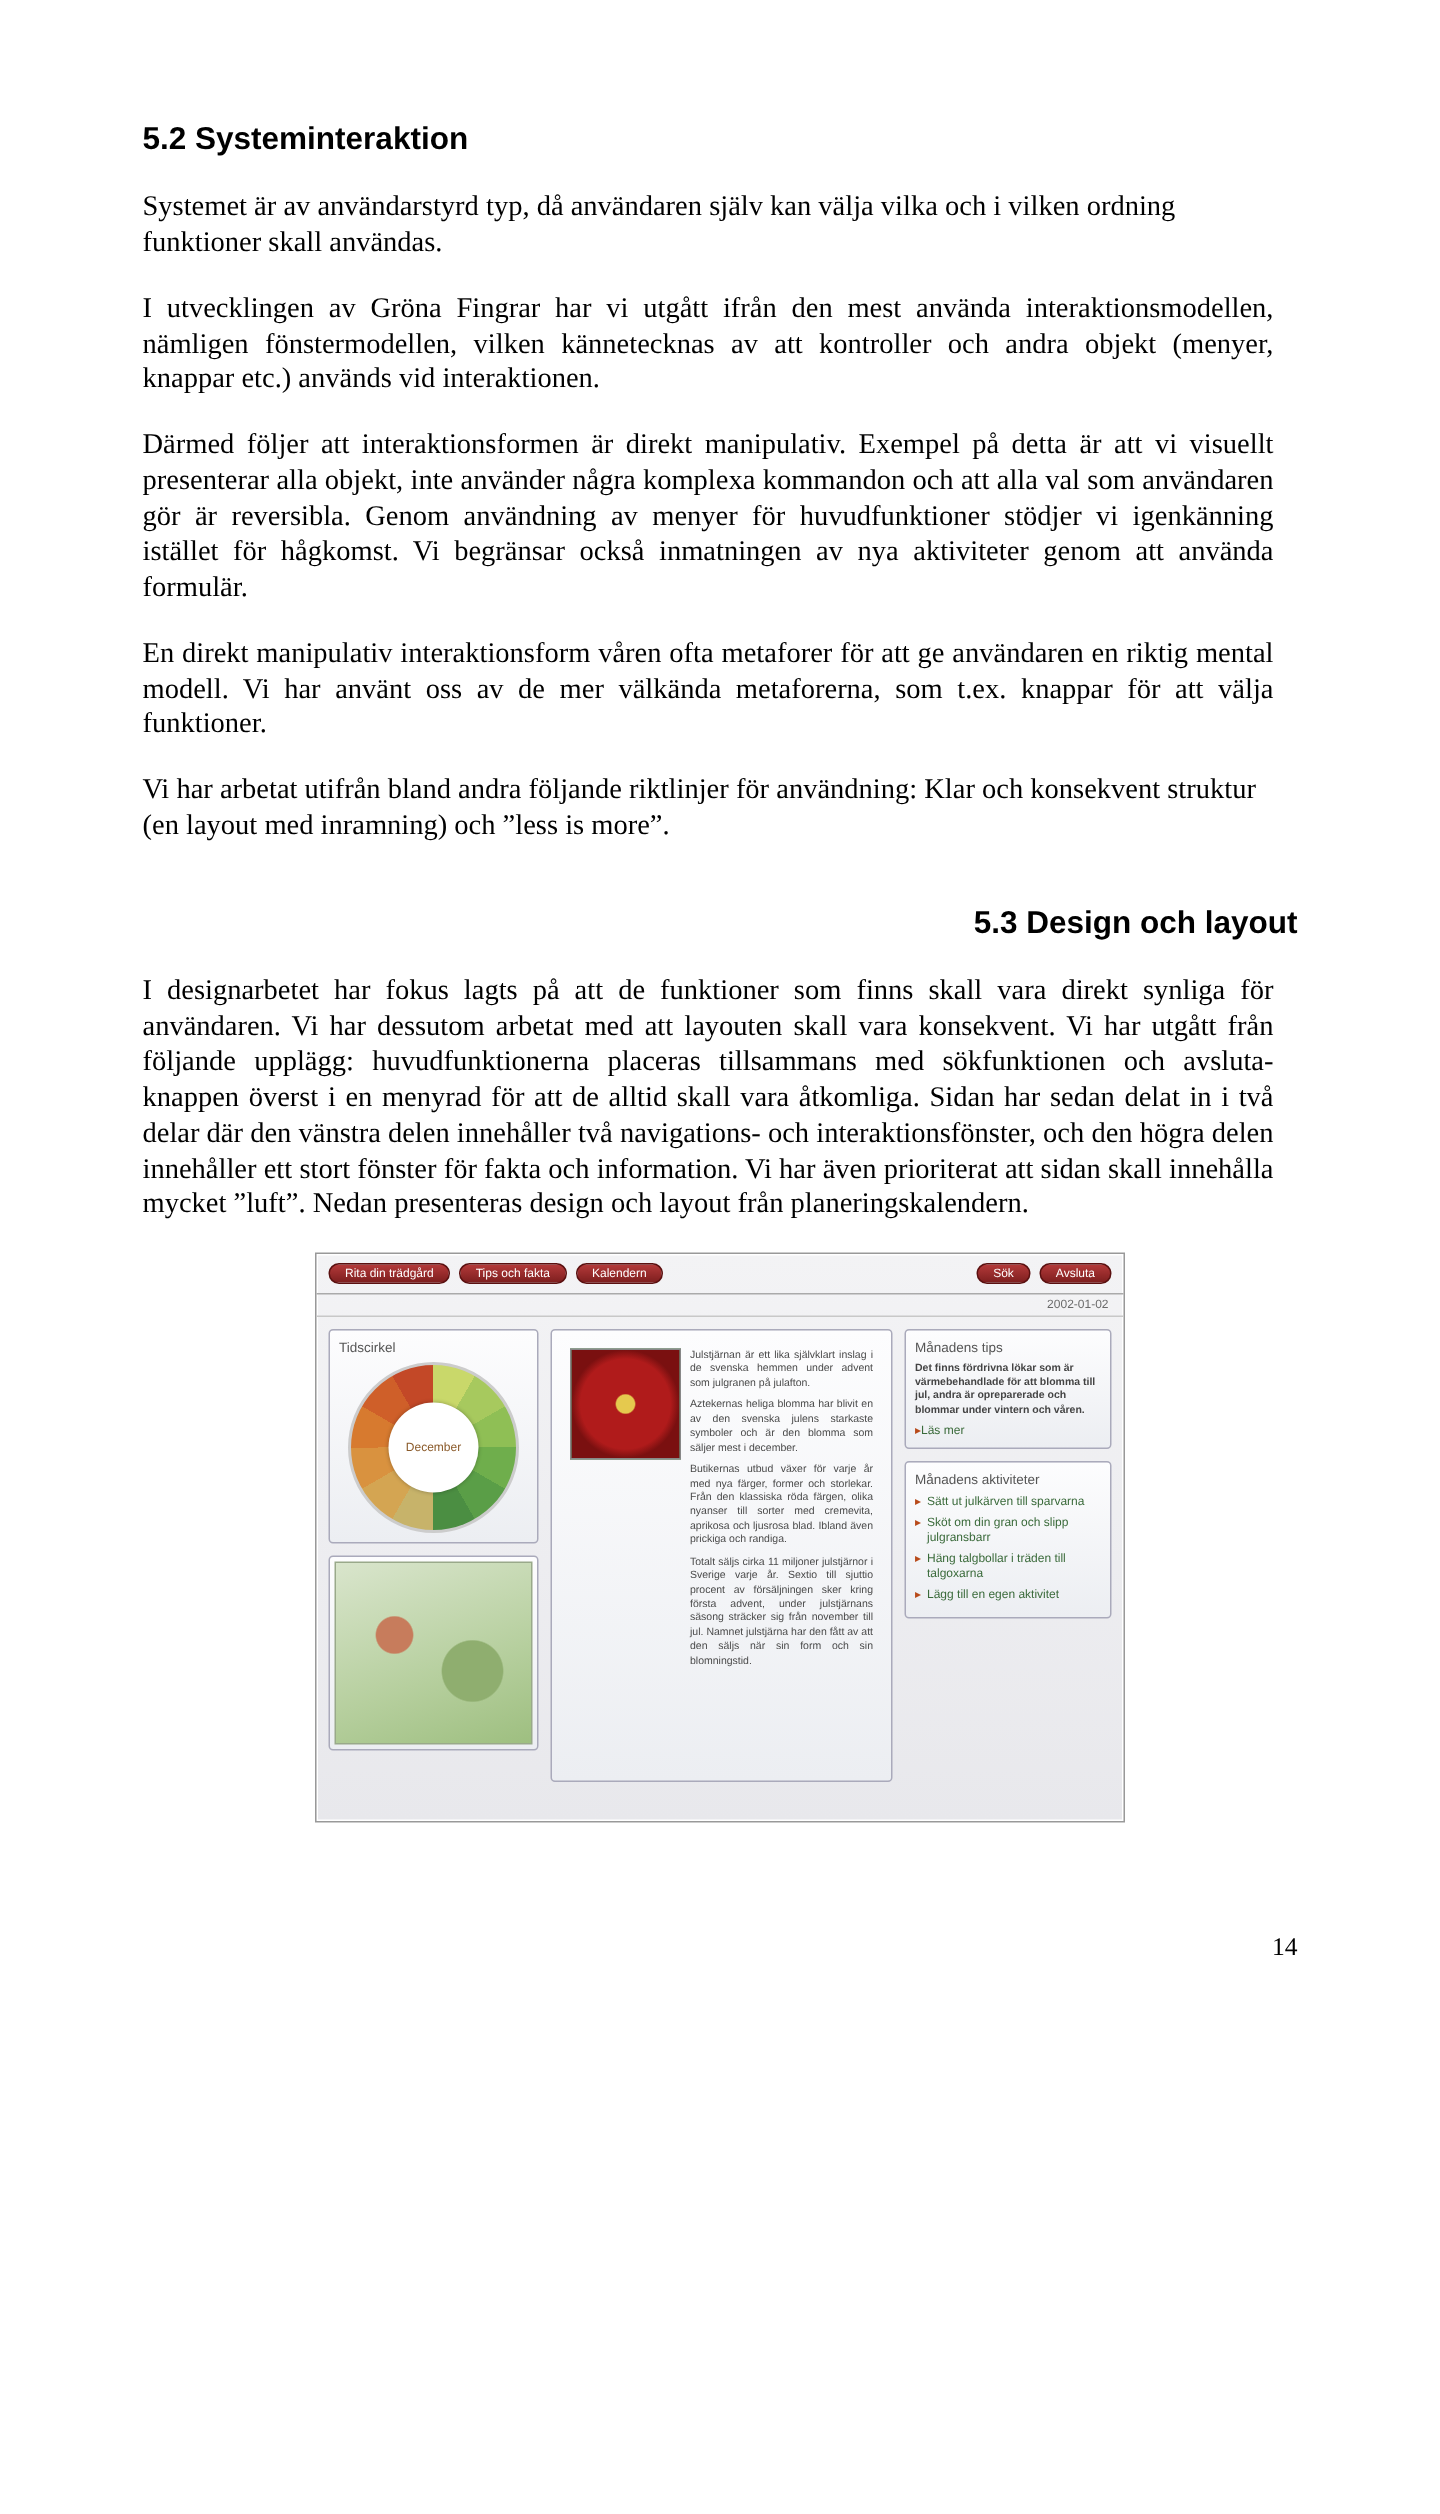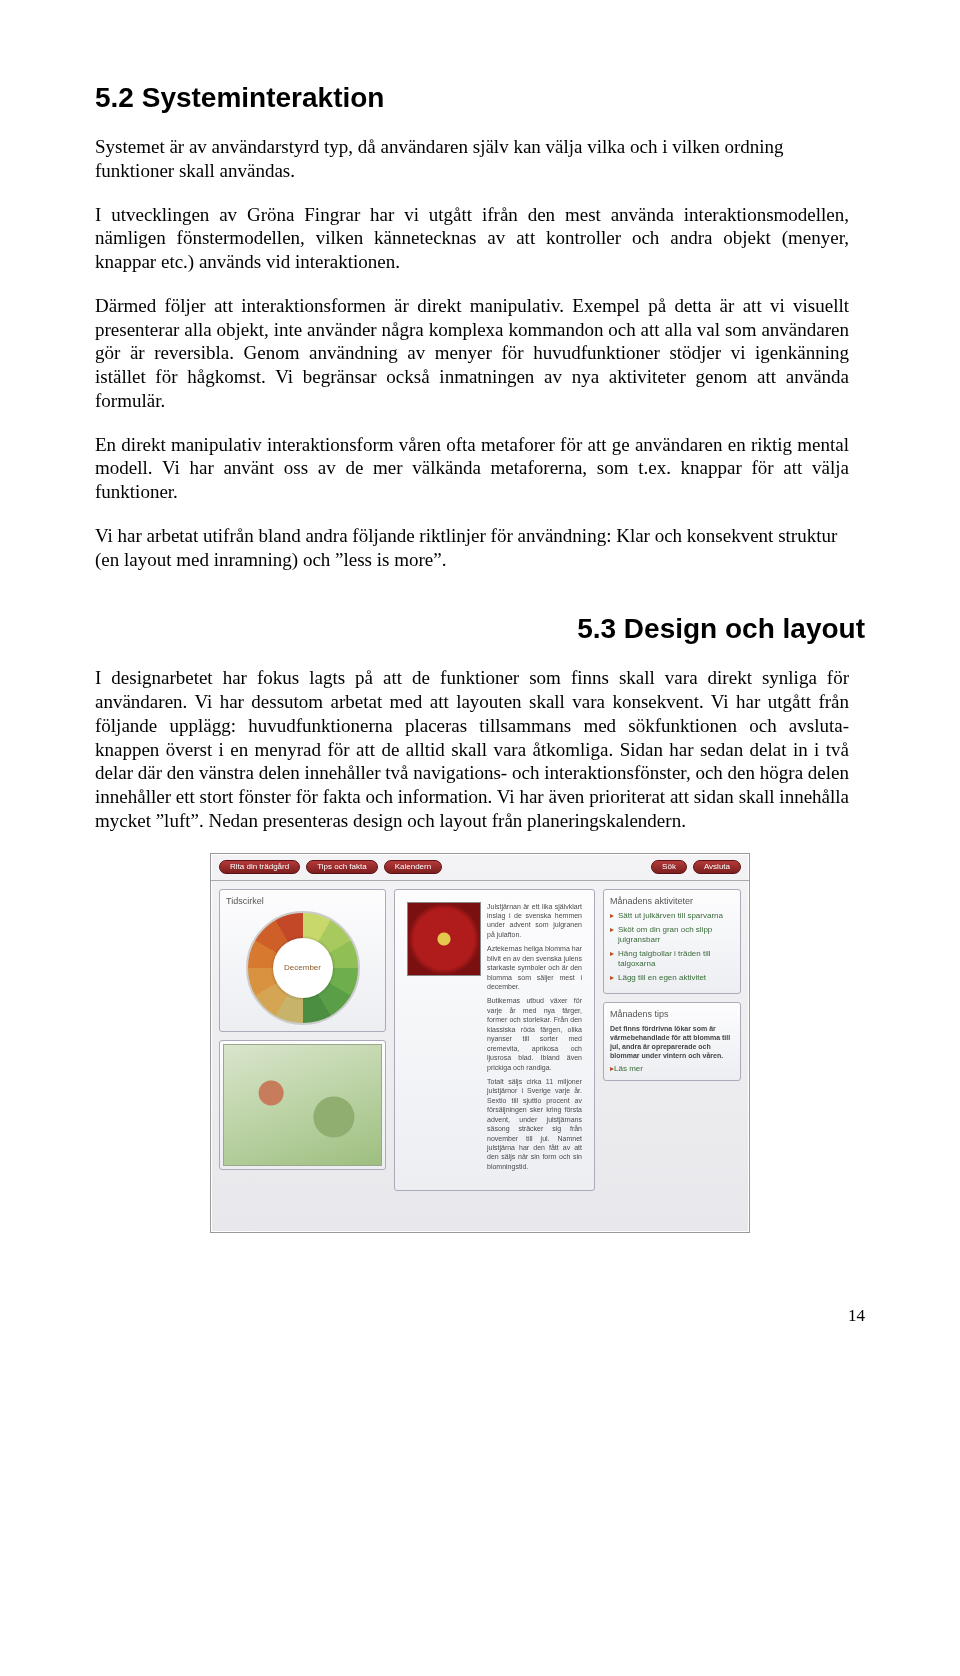--- a/index.html
+++ b/index.html
@@ -8,21 +8,21 @@
     color: #000;
     background: #fff;
     margin: 0;
     padding: 80px 95px 40px 95px;
     width: 960px;
     box-sizing: border-box;
     line-height: 1.25;
   }
   h2 {
     font-family: Verdana, Arial, sans-serif;
-    font-size: 28px;
+    font-size: 21px;
     font-weight: bold;
     margin: 0 0 20px 0;
   }
   p {
     margin: 0 16px 20px 0;
     text-align: justify;
   }
   .nojust { text-align: left; }
   .after-heading { margin-top: 0; }
   .gap { margin-top: 40px; text-align: right; }
@@ -70,21 +70,21 @@
     color: #6a6a6a;
     border-bottom: 1px solid #c8c8c8;
   }
   .body {
     display: flex;
     padding: 8px;
     gap: 8px;
     height: calc(100% - 60px);
     box-sizing: border-box;
   }
-  .leftcol { width: 167px; display:flex; flex-direction:column; gap:8px; }
+  .leftcol { width: 140px; display:flex; flex-direction:column; gap:8px; }
   .panel {
     background: linear-gradient(#fdfdfe,#eceef2);
     border: 1px solid #aab;
     border-radius: 3px;
     padding: 6px;
     box-sizing: border-box;
   }
   .panel-title {
     font-size: 9px;
     color: #555;
@@ -204,20 +204,21 @@
   <div class="shot">
 
     <div class="menubar">
       <div class="pill">Rita din trädgård</div>
       <div class="pill">Tips och fakta</div>
       <div class="pill">Kalendern</div>
       <div class="menuspacer"></div>
       <div class="pill">Sök</div>
       <div class="pill">Avsluta</div>
     </div>
+    <div class="datebar">2002-01-02</div>
 
     <div class="body">
       <div class="leftcol">
         <div class="panel">
           <div class="panel-title">Tidscirkel</div>
           <div class="wheel" data-label="December"></div>
         </div>
         <div class="panel" style="padding:3px;">
           <div class="garden"></div>
         </div>
@@ -229,40 +230,40 @@
           <div class="center-text">
             <p>Julstjärnan är ett lika självklart inslag i de svenska hemmen under advent som julgranen på julafton.</p>
             <p>Aztekernas heliga blomma har blivit en av den svenska julens starkaste symboler och är den blomma som säljer mest i december.</p>
             <p>Butikernas utbud växer för varje år med nya färger, former och storlekar. Från den klassiska röda färgen, olika nyanser till sorter med cremevita, aprikosa och ljusrosa blad. Ibland även prickiga och randiga.</p>
             <p>Totalt säljs cirka 11 miljoner julstjärnor i Sverige varje år. Sextio till sjuttio procent av försäljningen sker kring första advent, under julstjärnans säsong sträcker sig från november till jul. Namnet julstjärna har den fått av att den säljs när sin form och sin blomningstid.</p>
           </div>
         </div>
       </div>
 
       <div class="rightcol">
-        <div class="panel">
-          <div class="panel-title">Månadens aktiviteter</div>
-          <div class="linklist">
-            <div class="linkline">
-                <span>Sätt ut julkärven till sparvarna</span>
-              </div>
-            <div class="linkline">
-                <span>Sköt om din gran och slipp julgransbarr</span>
-              </div>
-            <div class="linkline">
-                <span>Häng talgbollar i träden till talgoxarna</span>
-              </div>
-            <div class="linkline">
-                <span>Lägg till en egen aktivitet</span>
-              </div>
-          </div>
-        </div>
         <div class="panel tipbox">
           <div class="panel-title">Månadens tips</div>
           <div class="tiptext">Det finns fördrivna lökar som är värmebehandlade för att blomma till jul, andra är opreparerade och blommar under vintern och våren.</div>
           <div class="readmore">Läs mer</div>
         </div>
+        <div class="panel">
+          <div class="panel-title">Månadens aktiviteter</div>
+          <div class="linklist">
+            <div class="linkline">
+                <span>Sätt ut julkärven till sparvarna</span>
+              </div>
+            <div class="linkline">
+                <span>Sköt om din gran och slipp julgransbarr</span>
+              </div>
+            <div class="linkline">
+                <span>Häng talgbollar i träden till talgoxarna</span>
+              </div>
+            <div class="linkline">
+                <span>Lägg till en egen aktivitet</span>
+              </div>
+          </div>
+        </div>
       </div>
     </div>
   </div>
 </div>
 
 <div class="pagenum">14</div>
 
 </body></html>

